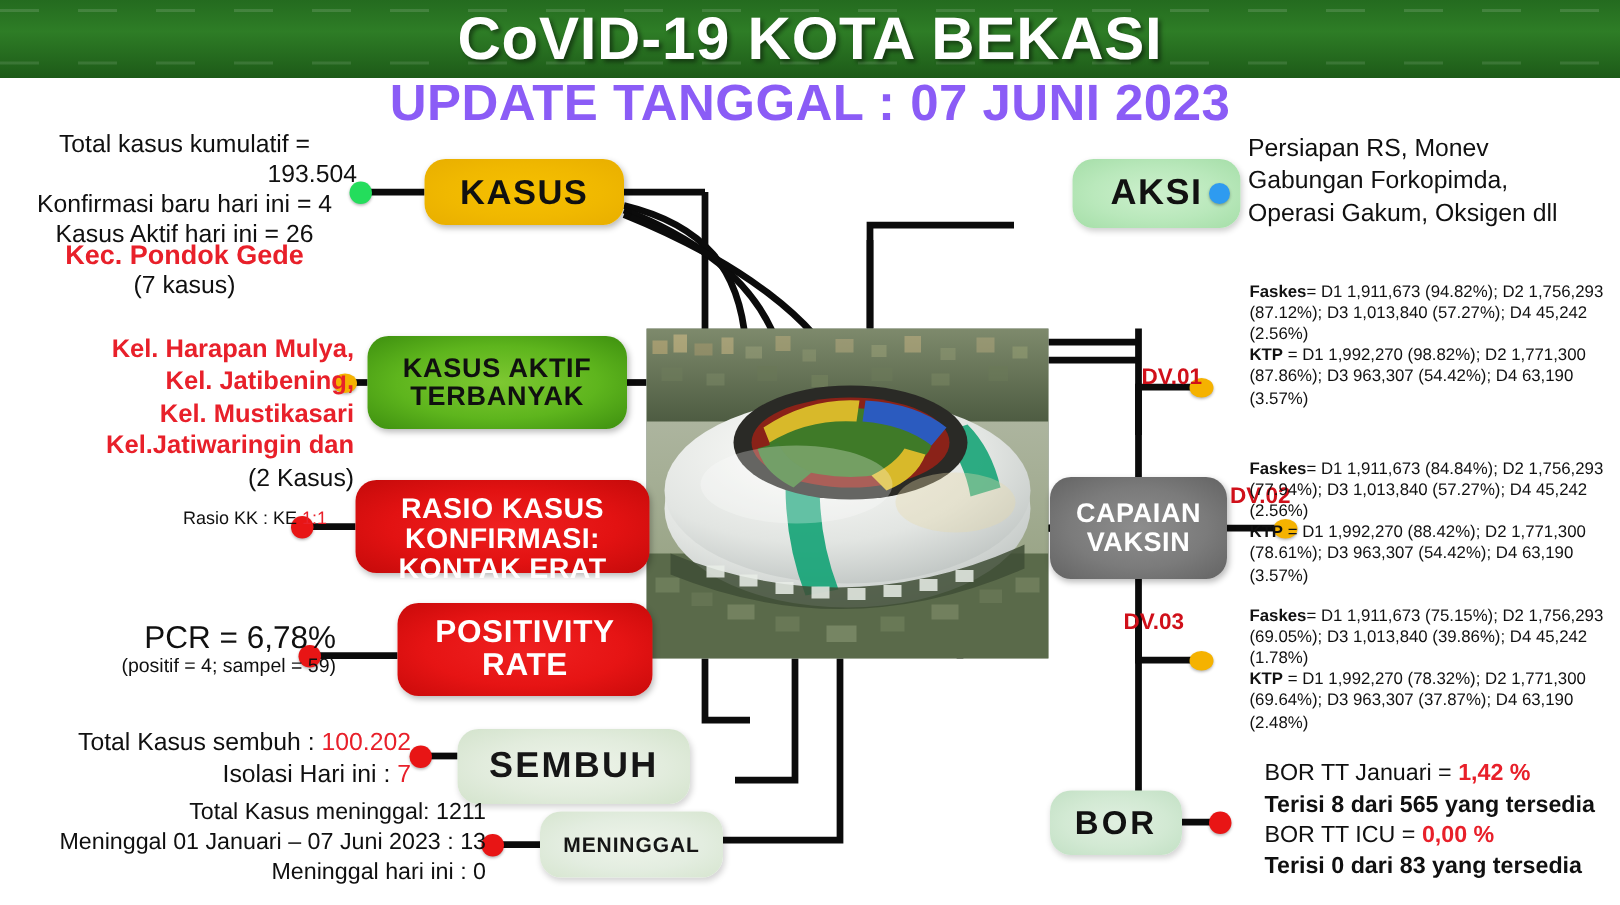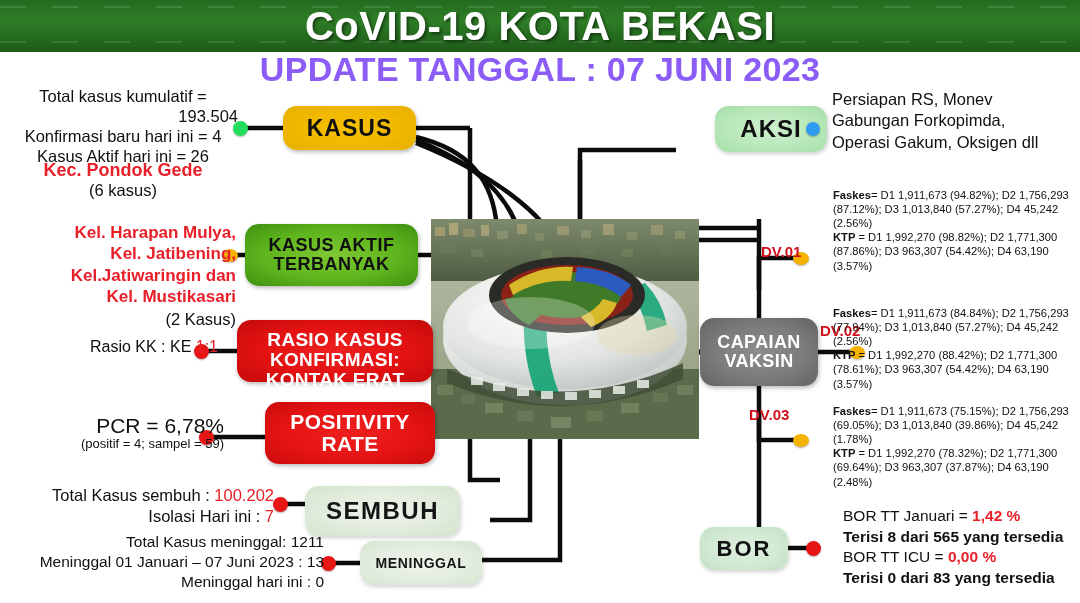--- a/index.html
+++ b/index.html
@@ -117,21 +117,21 @@
   .c{text-align:center;}
   .red{color:#e8202a;}
   .b{font-weight:bold;}
 
   .t-total{left:8px;top:86px;width:230px;font-size:16.5px;line-height:1.22;}
   .t-total .ln1{text-align:center;}
   .t-kec{left:8px;top:160px;width:230px;font-size:18px;line-height:1.18;font-weight:bold;color:#e8202a;text-align:center;}
   .t-kec .sub{color:#101010;font-weight:normal;font-size:16.5px;}
   .t-kel{left:6px;top:222px;width:230px;font-size:17px;line-height:1.26;font-weight:bold;color:#e8202a;text-align:right;}
   .t-kel2{left:6px;top:310px;width:230px;font-size:16.5px;line-height:1.2;color:#101010;text-align:right;}
-  .t-rasio{left:6px;top:338px;width:212px;font-size:16px;text-align:right;}
+  .t-rasio{left:6px;top:338px;width:212px;font-size:12px;text-align:right;}
   .t-pcr{left:6px;top:414px;width:218px;font-size:21px;text-align:right;line-height:1.1;}
   .t-pcr .small{font-size:13px;}
   .t-sembuh{left:6px;top:485px;width:268px;font-size:16.5px;line-height:1.25;text-align:right;}
   .t-meninggal{left:6px;top:532px;width:318px;font-size:15.5px;line-height:1.28;text-align:right;}
 
   .t-aksi{left:832px;top:89px;width:250px;font-size:16.5px;line-height:1.3;text-align:left;}
 
   .vaxblock{position:absolute;left:833px;width:250px;font-size:11.2px;line-height:1.26;text-align:left;color:#111;}
   .vaxblock .hd{font-weight:bold;}
   .v1{top:188px;}
@@ -368,28 +368,28 @@
 
   <div class="txt t-total">
     <div class="ln1">Total kasus kumulatif =</div>
     <div class="r">193.504</div>
     <div class="c">Konfirmasi baru hari ini = 4</div>
     <div class="c">Kasus Aktif hari ini = 26</div>
   </div>
 
   <div class="txt t-kec">
     <div>Kec. Pondok Gede</div>
-    <div class="sub">(6 kasus)</div>
+    <div class="sub">(7 kasus)</div>
   </div>
 
   <div class="txt t-kel">
     <div>Kel. Harapan Mulya,</div>
     <div>Kel. Jatibening,</div>
+    <div>Kel. Mustikasari</div>
     <div>Kel.Jatiwaringin dan</div>
-    <div>Kel. Mustikasari</div>
   </div>
   <div class="txt t-kel2 c">(2 Kasus)</div>
 
   <div class="txt t-rasio">
     <span>Rasio KK : KE </span><span class="red">1:1</span>
   </div>
 
   <div class="txt t-pcr">
     <div>PCR =  6,78%</div>
     <div class="small">(positif =  4; sampel = 59)</div>

